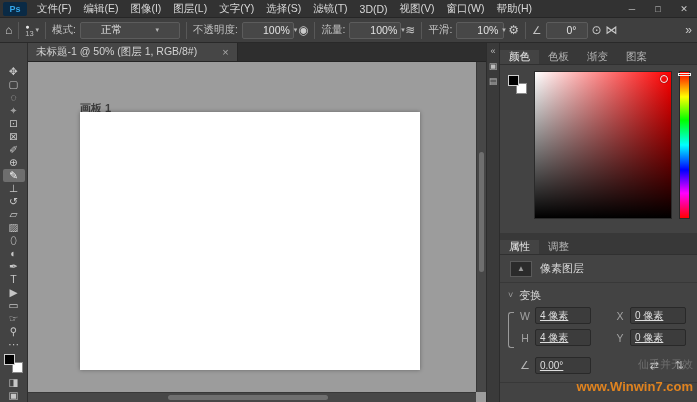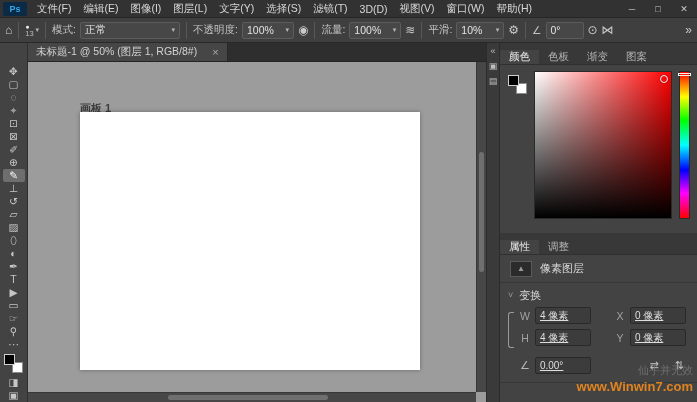--- a/index.html
+++ b/index.html
@@ -22,32 +22,32 @@
     color:#c9c9c9; font-size:9px; }
 
   
   #optionsbar { left:0; top:18px; width:697px; height:25px; background:#3f3f3f;
     border-bottom:1px solid #292929; display:flex; align-items:center; padding:0 5px; gap:4px; }
   .opt-icon { color:#c9c9c9; font-size:12px; line-height:1; }
   .opt-sep { width:1px; height:17px; background:#585858; margin:0 2px; }
   .opt-label { color:#c2c2c2; font-size:10.5px; white-space:nowrap; }
   .opt-select { display:flex; align-items:center; justify-content:space-between; gap:4px;
     background:#474747; border:1px solid #5c5c5c; border-radius:2px; height:17px;
-    padding:0 4px; font-size:10.5px; color:#e2e2e2; white-space:nowrap; }
+    padding:0 20px; font-size:10.5px; color:#e2e2e2; white-space:nowrap; }
   .caret { font-size:7px; color:#b5b5b5; }
   .brush-preset { display:flex; align-items:center; gap:2px; }
   .brush-preview { display:flex; flex-direction:column; align-items:flex-start; line-height:1; }
   .brush-dot { font-size:7px; color:#e8e8e8; }
   .brush-size { font-size:7.5px; color:#bdbdbd; }
 
   
   #tabbar { left:28px; top:43px; width:458px; height:19px; background:#2e2e2e;
     display:flex; border-bottom:1px solid #242424; }
   .doc-tab { background:#464646; color:#d2d2d2; font-size:10.5px; padding:0 8px;
-    display:flex; align-items:center; gap:15px; border-right:1px solid #272727; }
+    display:flex; align-items:center; gap:25px; border-right:1px solid #272727; }
   .tab-close { color:#a9a9a9; font-size:11px; }
 
   
   #toolbar { left:0; top:43px; width:28px; height:359px; background:#434343;
     border-right:1px solid #2e2e2e; display:flex; flex-direction:column; align-items:center; padding-top:22px; }
   .tool { width:22px; height:13px; line-height:13px; text-align:center; color:#c6c6c6; font-size:10.5px; }
   .tool.selected { background:#6e6e6e; border-radius:2px; color:#ffffff; }
   .tb-spacer { flex:1; }
   .swatches { position:relative; width:19px; height:19px; margin:3px 0; }
   .swatch-bg { position:absolute; right:0; bottom:0; width:11px; height:11px;
@@ -120,21 +120,21 @@
     color:#c6c6c6; font-size:11px; }
   .props-divider { height:1px; background:#383838; margin:2px 0; }
   .ar-spacer { flex:1; }
 
   
   #watermark { right:4px; bottom:8px; width:200px; text-align:right; z-index:60; pointer-events:none; }
   .wm-line1 { display:flex; justify-content:flex-end; align-items:baseline; gap:6px; }
   .wm-slogan { color:rgba(125,125,125,.75); font-size:11px; }
   .wm-brand { display:inline-block; color:#c9641d; font-weight:bold; font-size:15px; }
   .wm-brand::first-letter { font-size:24px; font-style:italic; color:#f09a26; }
-  .wm-url { color:#e0831f; font-weight:bold; font-size:13px; margin-top:1px; }
+  .wm-url { color:#e0831f; font-weight:bold; font-size:13px; margin-top:7px; }
 </style>
 </head>
 <body>
 
 <div id="app">
 
   <div id="menubar" class="abs">
     <span class="ps-logo">Ps</span>
     <span class="menu-item">文件(F)</span>
     <span class="menu-item">编辑(E)</span>

